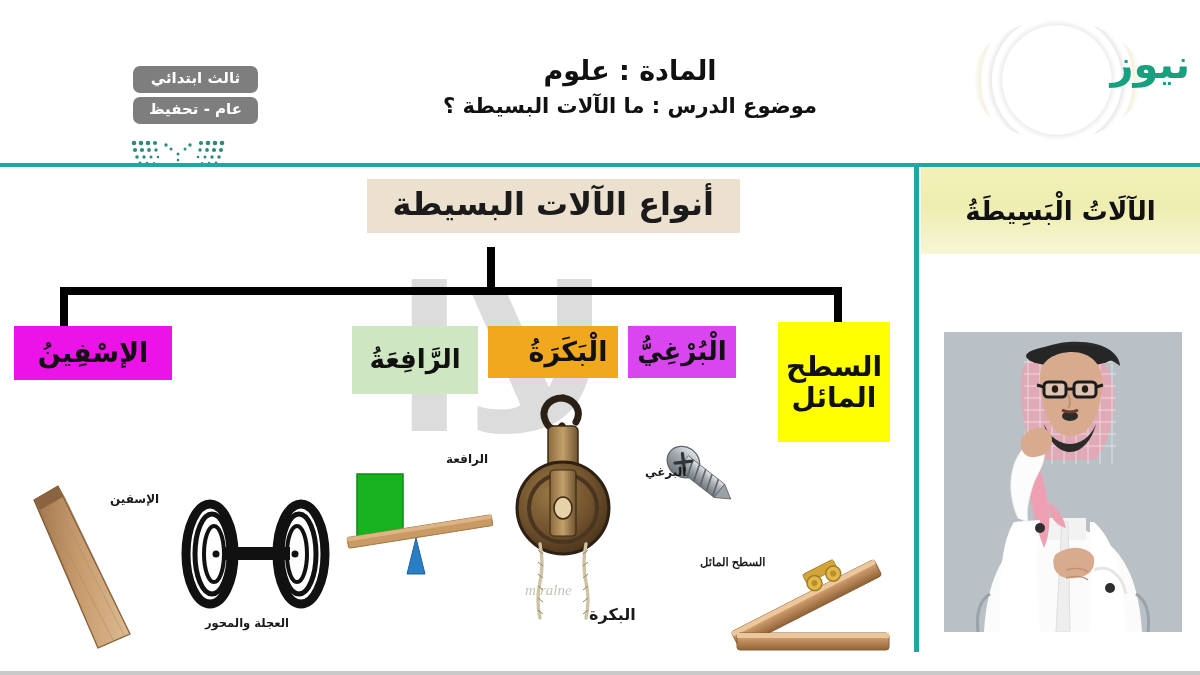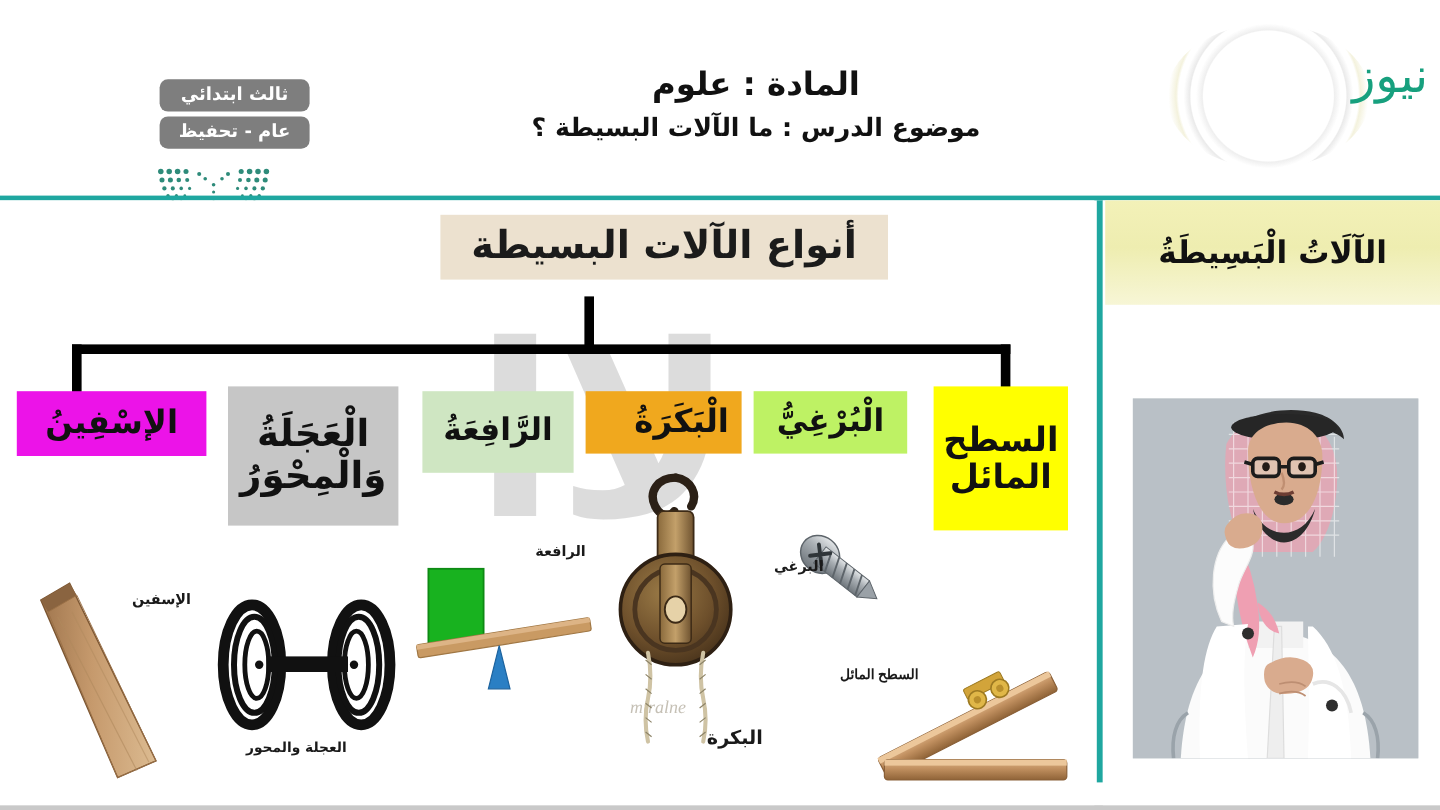--- a/index.html
+++ b/index.html
@@ -60,21 +60,21 @@
     position:absolute; right:48px; top:-8px; width:170px; height:120px;
     border-radius:50%;
     background:
       radial-gradient(circle at 50% 50%, rgba(255,255,255,0) 52%, rgba(226,226,226,0.55) 53%, rgba(255,255,255,0) 58%),
       radial-gradient(circle at 50% 50%, rgba(255,255,255,0) 62%, rgba(214,214,214,0.5) 63%, rgba(255,255,255,0) 68%),
       radial-gradient(circle at 50% 50%, rgba(255,255,255,0) 72%, rgba(230,226,180,0.45) 74%, rgba(255,255,255,0) 80%);
     pointer-events:none;
   }
   .brand-news {
     position:relative; z-index:2;
-    color:#17a07e; font-size:40px; font-weight:normal; line-height:1;
+    color:#17a07e; font-size:40px; font-weight:bold; line-height:1;
     letter-spacing:-1px;
   }
   .brand-pill {
     position:relative; z-index:2;
     background:#17a07e; color:#ffffff;
     border-radius:34px;
     height:62px; min-width:180px;
     display:flex; align-items:center; justify-content:center; gap:10px;
     padding:0 20px;
     box-shadow:0 2px 5px rgba(0,0,0,0.12);
@@ -121,21 +121,21 @@
     position:absolute;
     font-weight:bold; color:#111;
     text-align:center; line-height:1.12;
     display:flex; align-items:center; justify-content:center;
     padding:4px 8px;
   }
   .chip-wedge   { left:14px;  top:159px; width:158px; height:54px; background:#ec13e8; font-size:27px; }
   .chip-wheel   { left:190px; top:155px; width:142px; height:116px; background:#c6c6c6; font-size:31px; flex-direction:column; }
   .chip-lever   { left:352px; top:159px; width:126px; height:68px; background:#cfe6c2; font-size:26px; }
   .chip-pulley  { left:488px; top:159px; width:130px; height:52px; background:#f0a81e; font-size:27px;padding-left:38px; }
-  .chip-screw   { left:628px; top:159px; width:128px; height:52px; background:#bef264; font-size:26px; }
+  .chip-screw   { left:628px; top:159px; width:108px; height:52px; background:#d946ef; font-size:26px; }
   .chip-incline { left:778px; top:155px; width:112px; height:120px; background:#ffff00; font-size:28px; flex-direction:column; }
 
   
   .cap { position:absolute; font-size:12px; font-weight:bold; color:#1a1a1a; white-space:nowrap; }
   .cap-wedge   { left:110px; top:325px; }
   .cap-wheel   { left:205px; top:449px; font-size:11.5px; }
   .cap-lever   { left:446px; top:285px; }
   .cap-pulley  { left:589px; top:438px; font-size:16px; }
   .cap-screw   { left:645px; top:263px; font-size:12px;margin-top:35px; }
   .cap-incline { left:700px; top:388px; font-size:11.5px;font-family:Liberation Serif, serif; }
@@ -249,24 +249,20 @@
 
     <div class="tree-stem"></div>
     <div class="tree-bar"></div>
     <div class="tree-drop-l"></div>
     <div class="tree-drop-r"></div>
 
     <div class="chip chip-wedge">
       <span>الإسْفِينُ</span>
     </div>
 
-    <div class="chip chip-wheel">
-      <span>الْعَجَلَةُ</span>
-      <span>وَالْمِحْوَرُ</span>
-    </div>
 
     <div class="chip chip-lever">
       <span>الرَّافِعَةُ</span>
     </div>
 
     <div class="chip chip-pulley">
       <span>الْبَكَرَةُ</span>
     </div>
 
     <div class="chip chip-screw">

